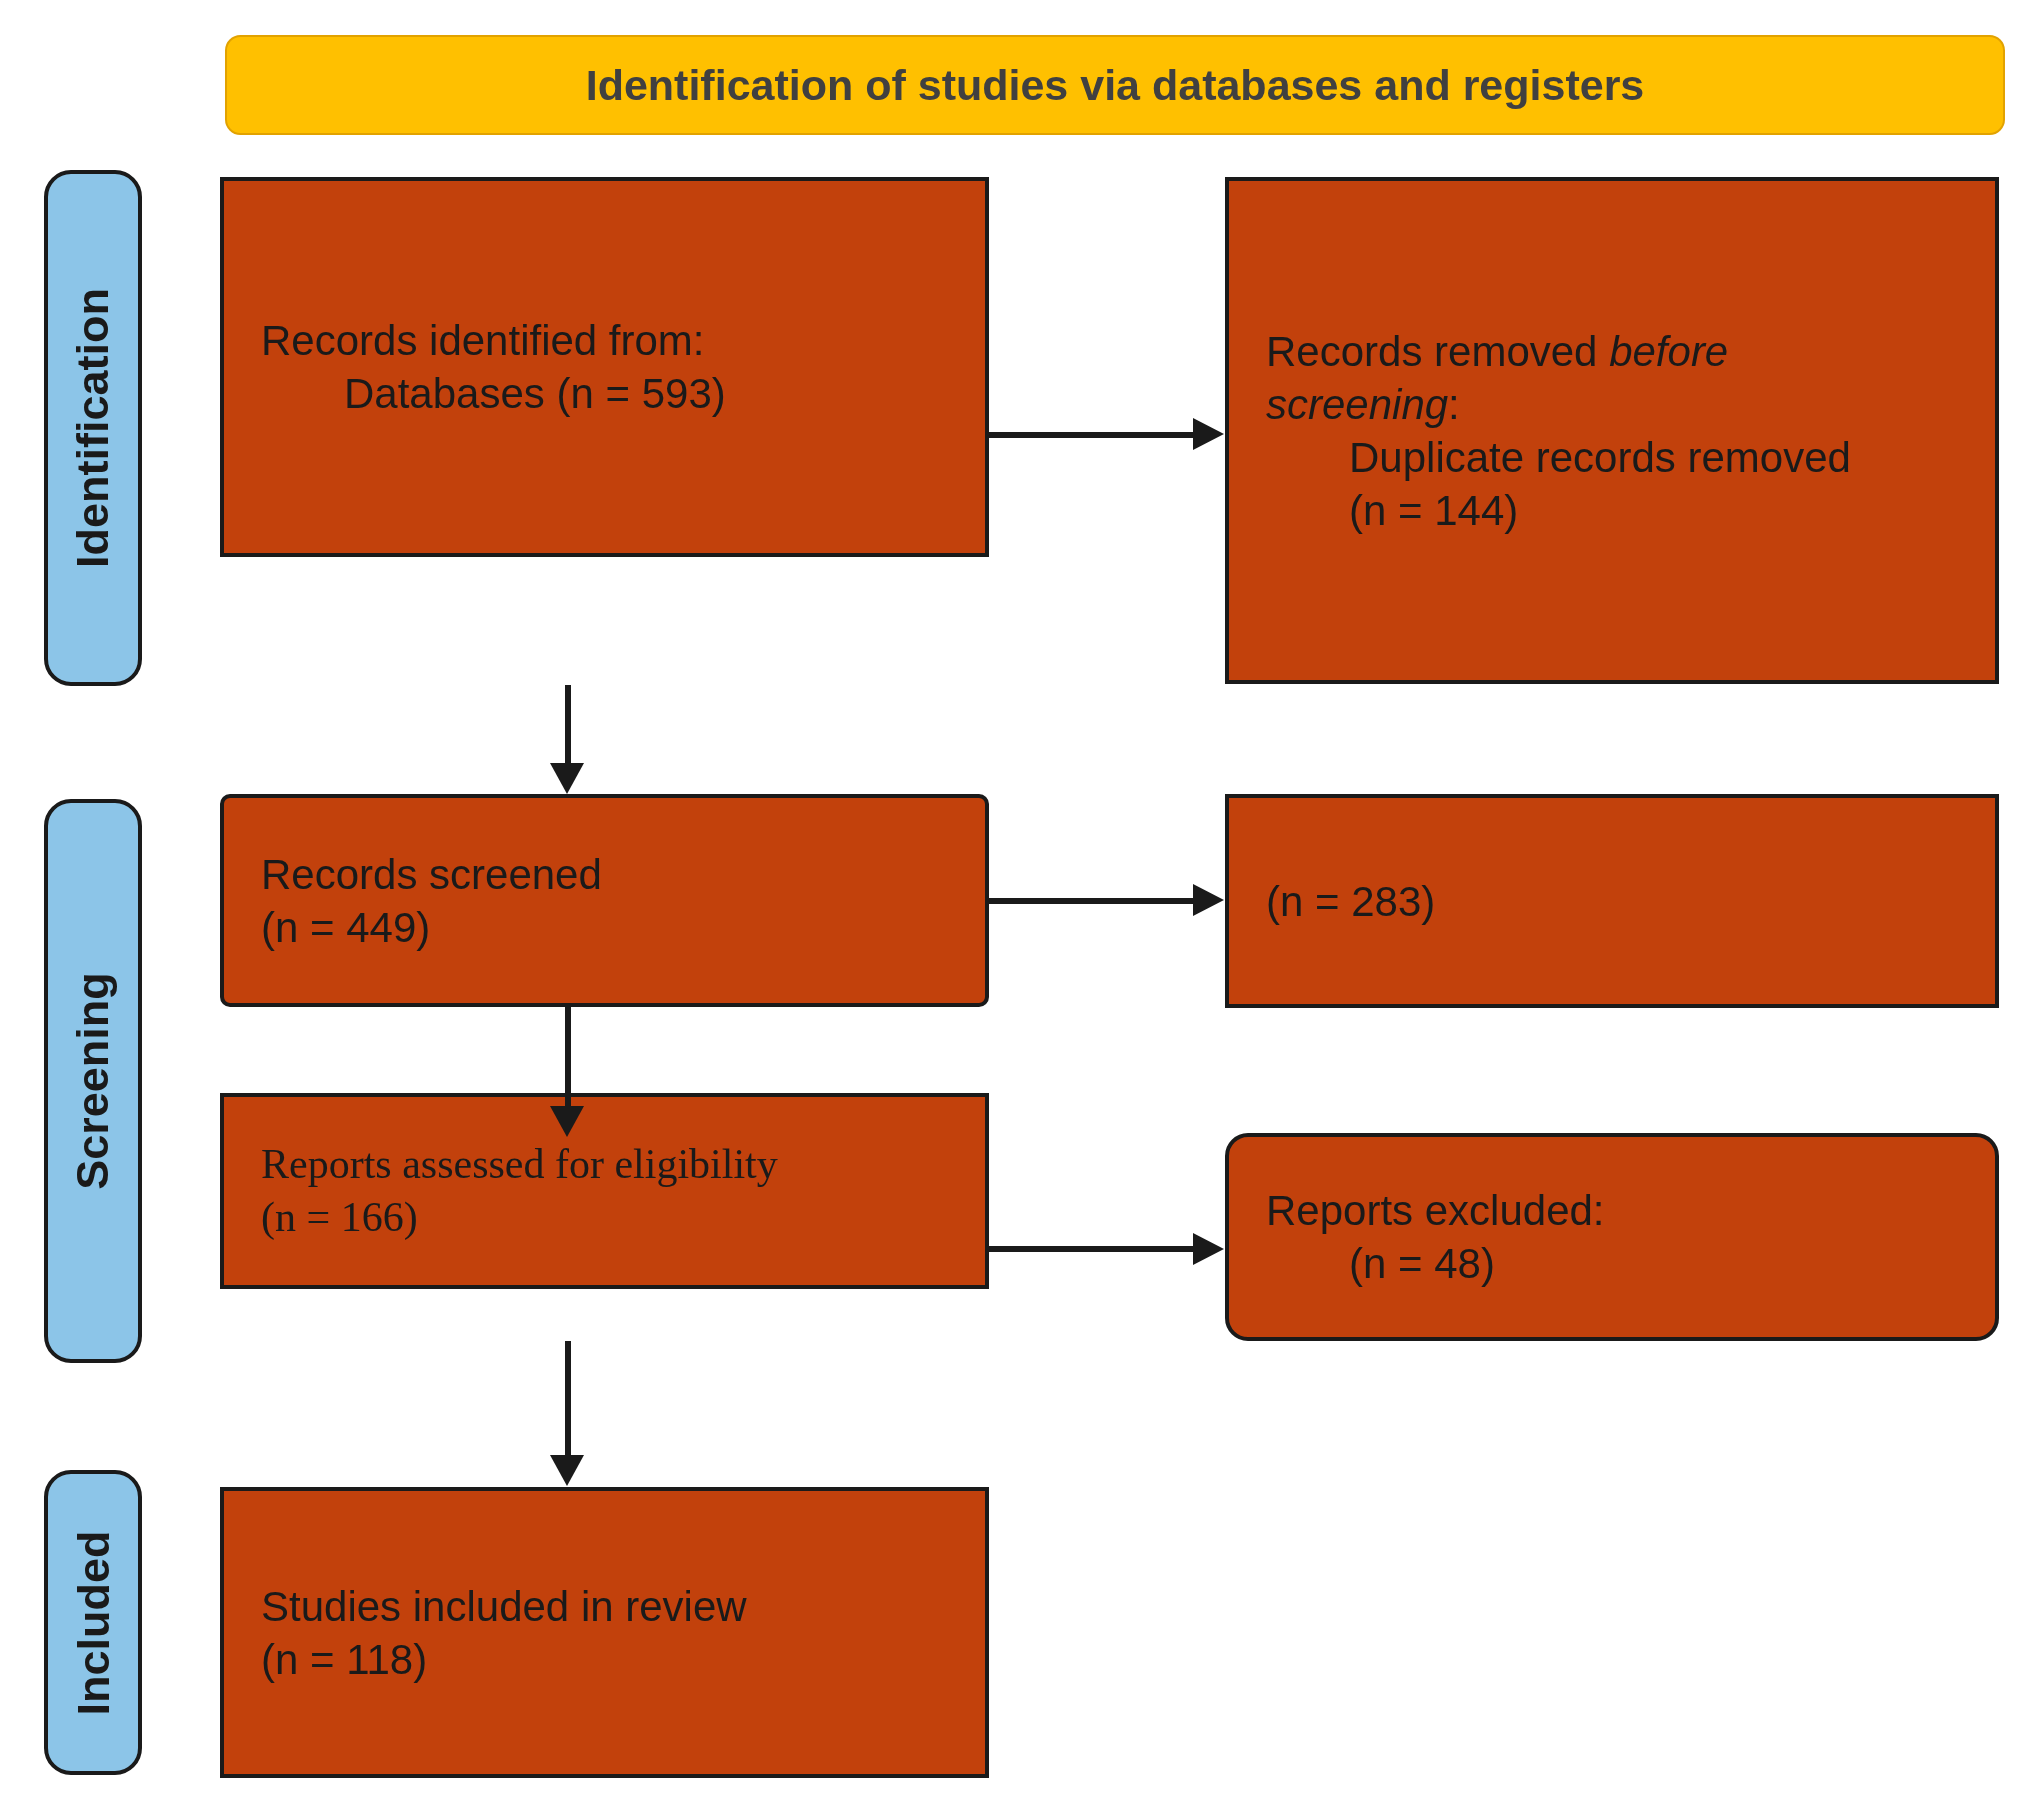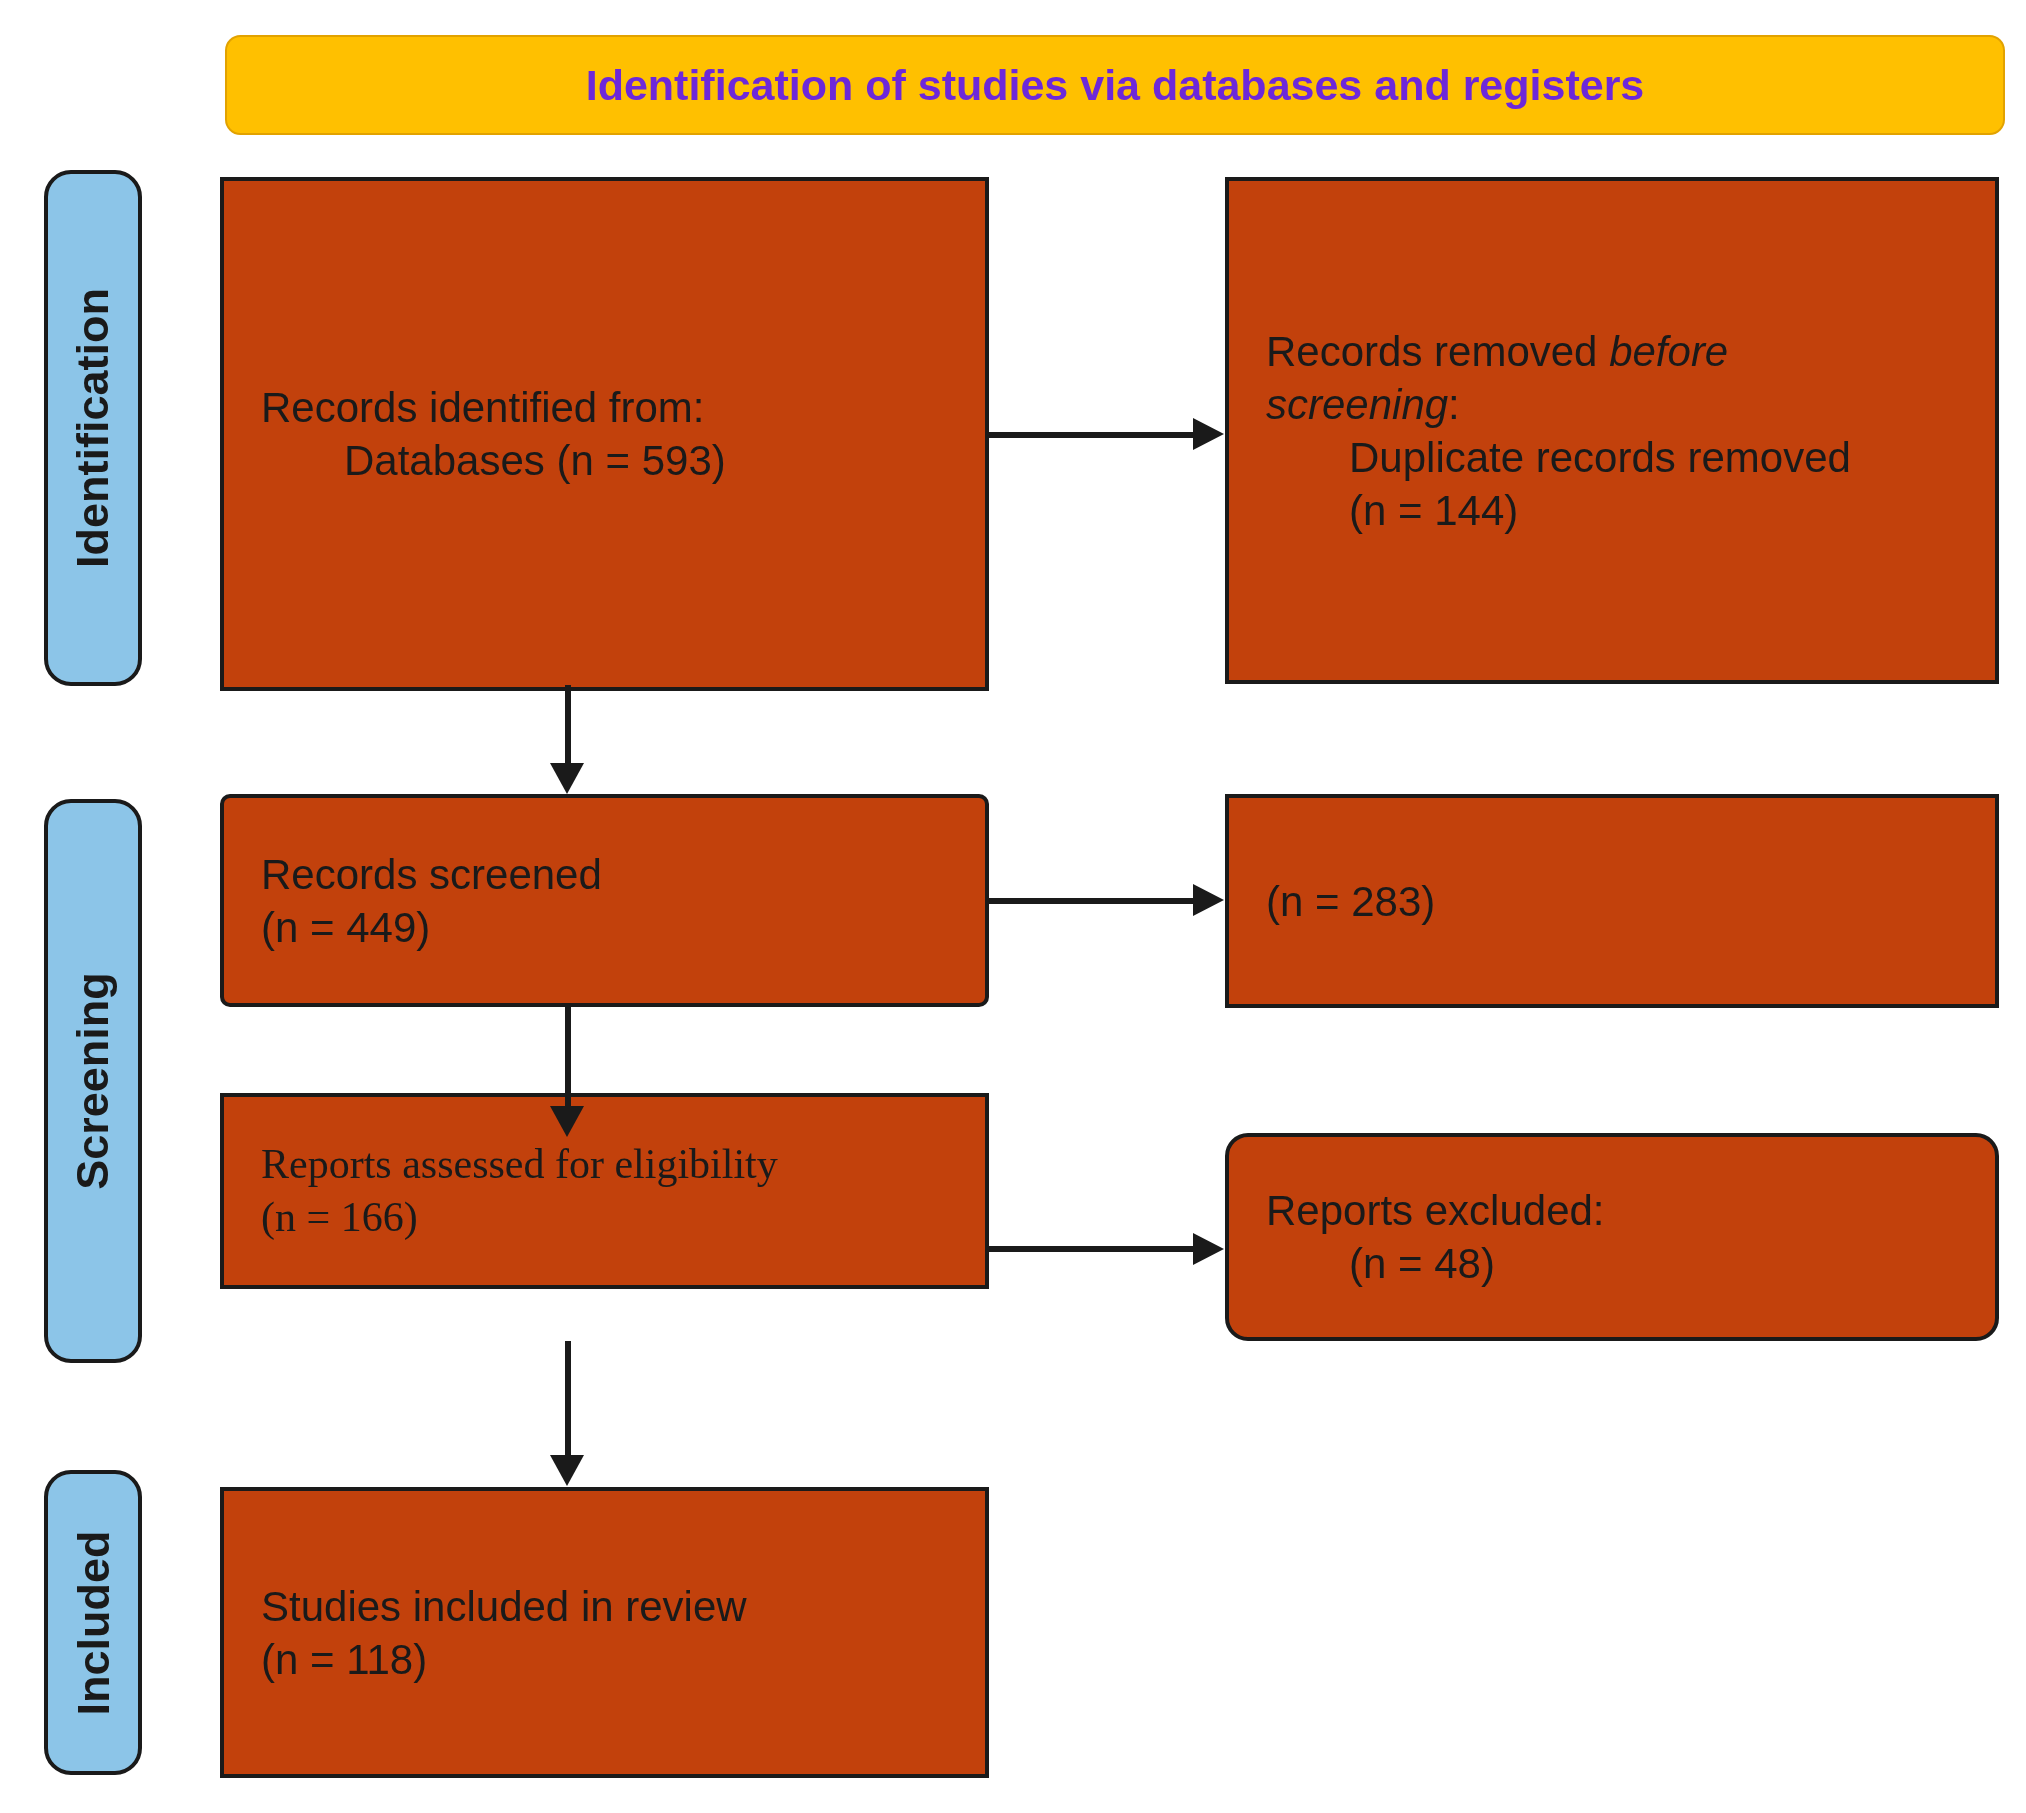--- a/index.html
+++ b/index.html
@@ -17,21 +17,21 @@
   
   .banner {
     position: absolute;
     left: 225px; top: 35px;
     width: 1780px; height: 100px;
     background: #FFC000;
     border: 2.9px solid #E2A200;
     border-radius: 15.4px;
     display: flex; align-items: center; justify-content: center;
   }
-  .banner .t { font-weight: bold; font-size: 43px; color: #6d28d9; }
+  .banner .t { font-weight: bold; font-size: 43px; color: #404040; }
 
   
   .stage {
     position: absolute;
     left: 44px; width: 98px;
     background: #8CC5E8;
     border: 4.8px solid #1a1a1a;
     border-radius: 27px;
     display: flex; align-items: center; justify-content: center;
   }
@@ -49,21 +49,21 @@
   .fbox {
     position: absolute;
     background: #c2410c;
     border: 4.8px solid #1a1a1a;
     display: flex; flex-direction: column; justify-content: center;
     font-size: 42px; line-height: 53px;
     padding: 11.6px 23px 11.6px 37px;
   }
   .col-left  { left: 220px;  width: 769px; }
   .col-right { left: 1225px; width: 774px; }
-  .b1 { top: 177px;  height: 514px; }
+  .b1 { top: 177px;  height: 380px; }
   .b2 { top: 794px;  height: 213px; border-radius: 10px; }
   .b3 { top: 1093px; height: 196px; font-family: Liberation Serif, serif; }
   .b4 { top: 1487px; height: 291px; }
   .r1 { top: 177px;  height: 507px; }
   .r2 { top: 794px;  height: 214px; }
   .r3 { top: 1133px; height: 208px; border-radius: 23px; }
   .indent { padding-left: 83px; }
   .it { font-style: italic; }
 
   

